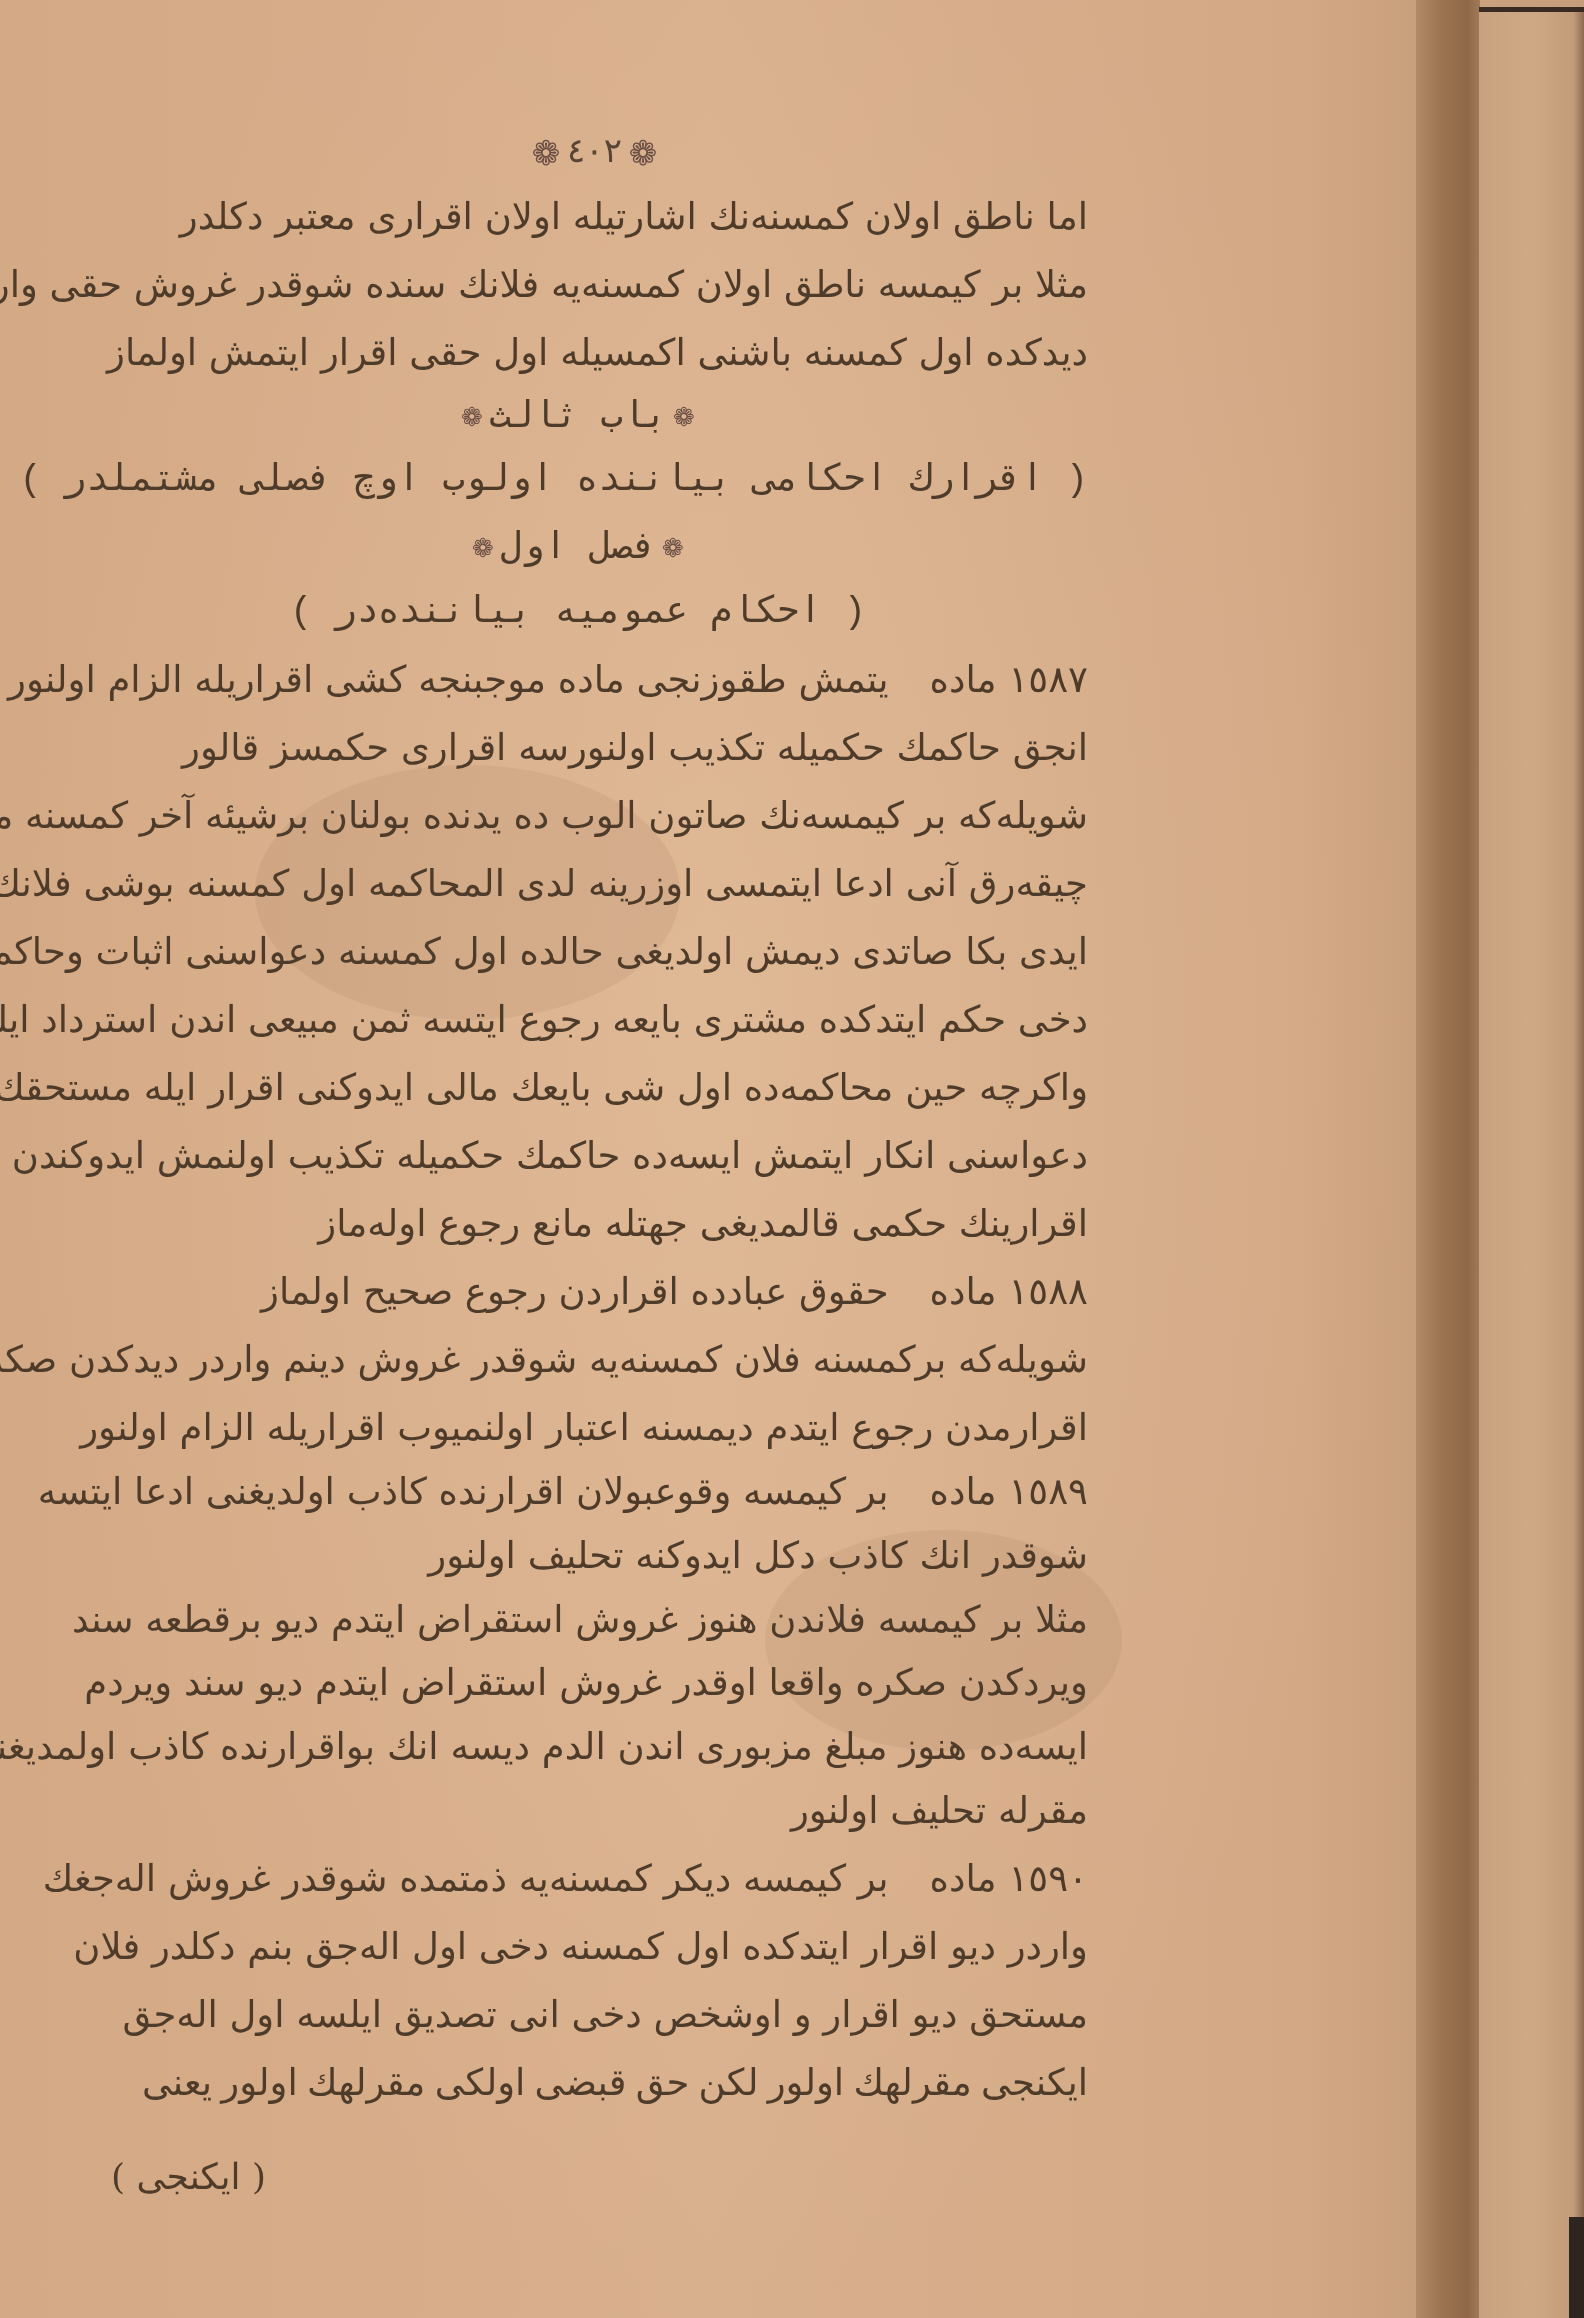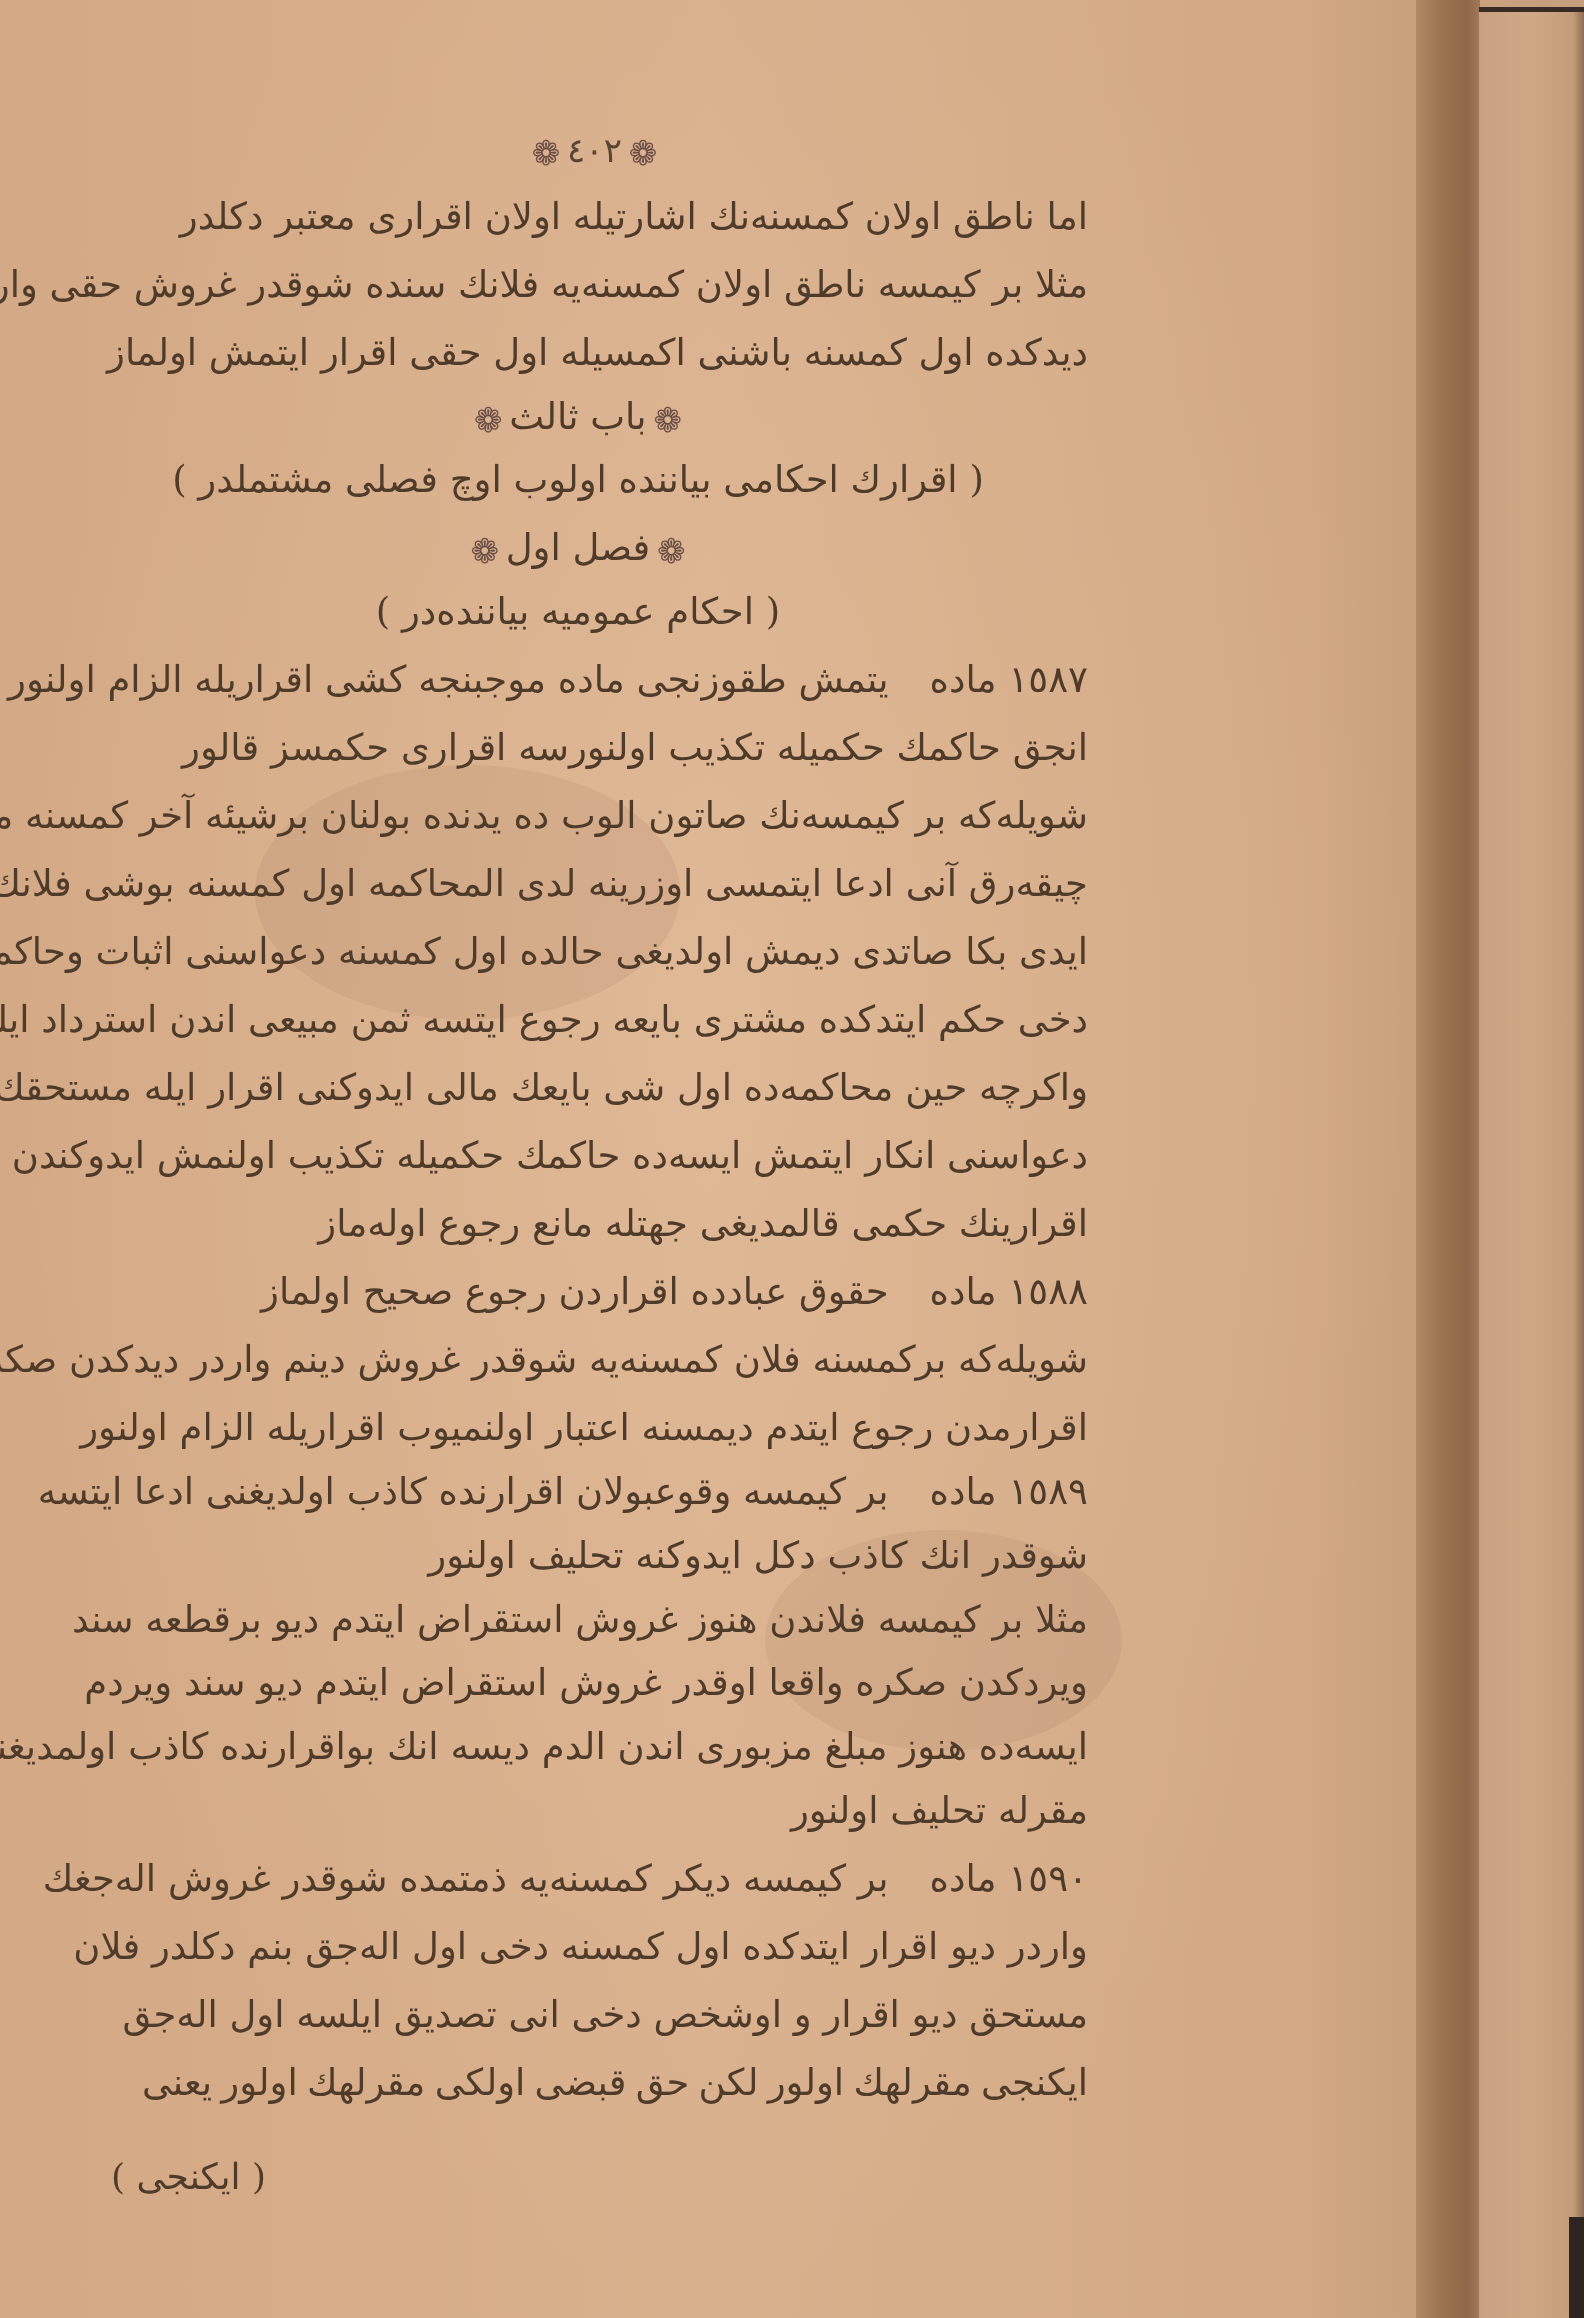--- a/index.html
+++ b/index.html
@@ -58,21 +58,21 @@
     .line {
       position: absolute;
       right: 0;
       height: 68px;
       line-height: 68px;
       font-size: 37px;
       white-space: nowrap;
       text-align: right;
       width: 1020px;
     }
-    .line.center { text-align: center; }
+    .line.center { text-align: center; font-family: Liberation Mono, monospace; }
 
     .page-number {
       position: absolute;
       left: 485px;
       top: 125px;
       width: 179px;
       height: 51px;
       direction: rtl;
       text-align: right;
       font-family: "DejaVu Serif", serif;

